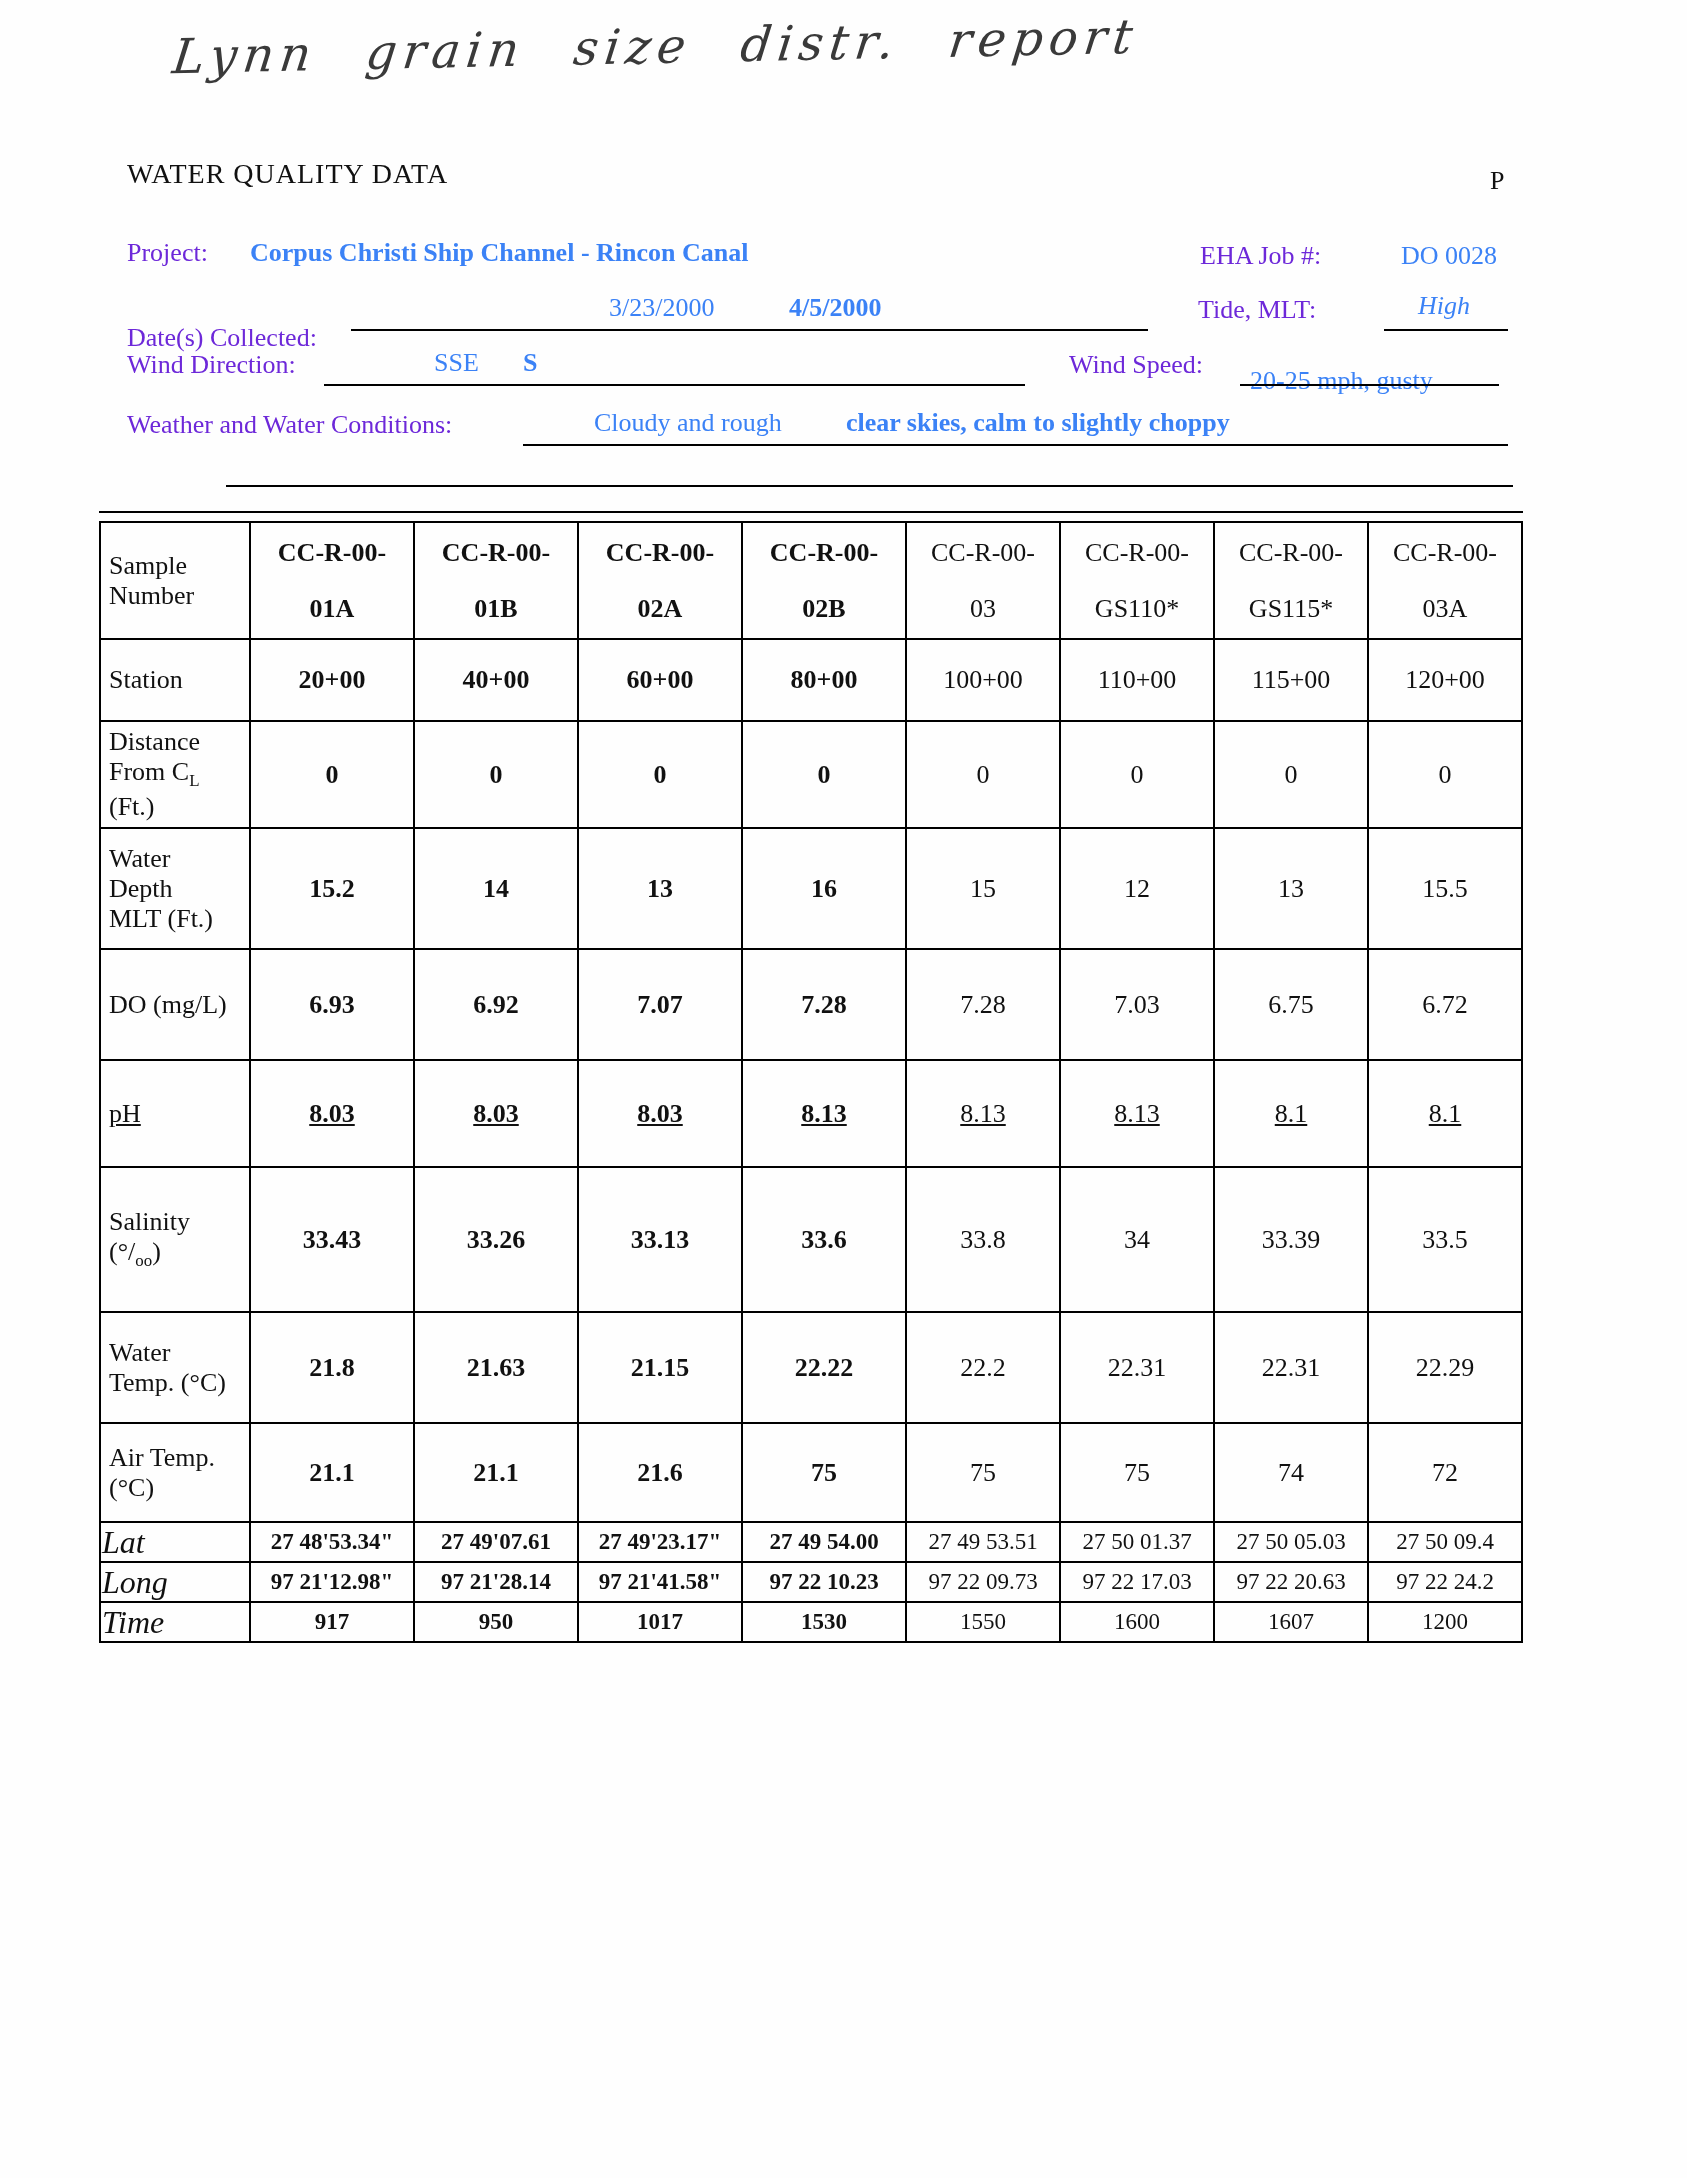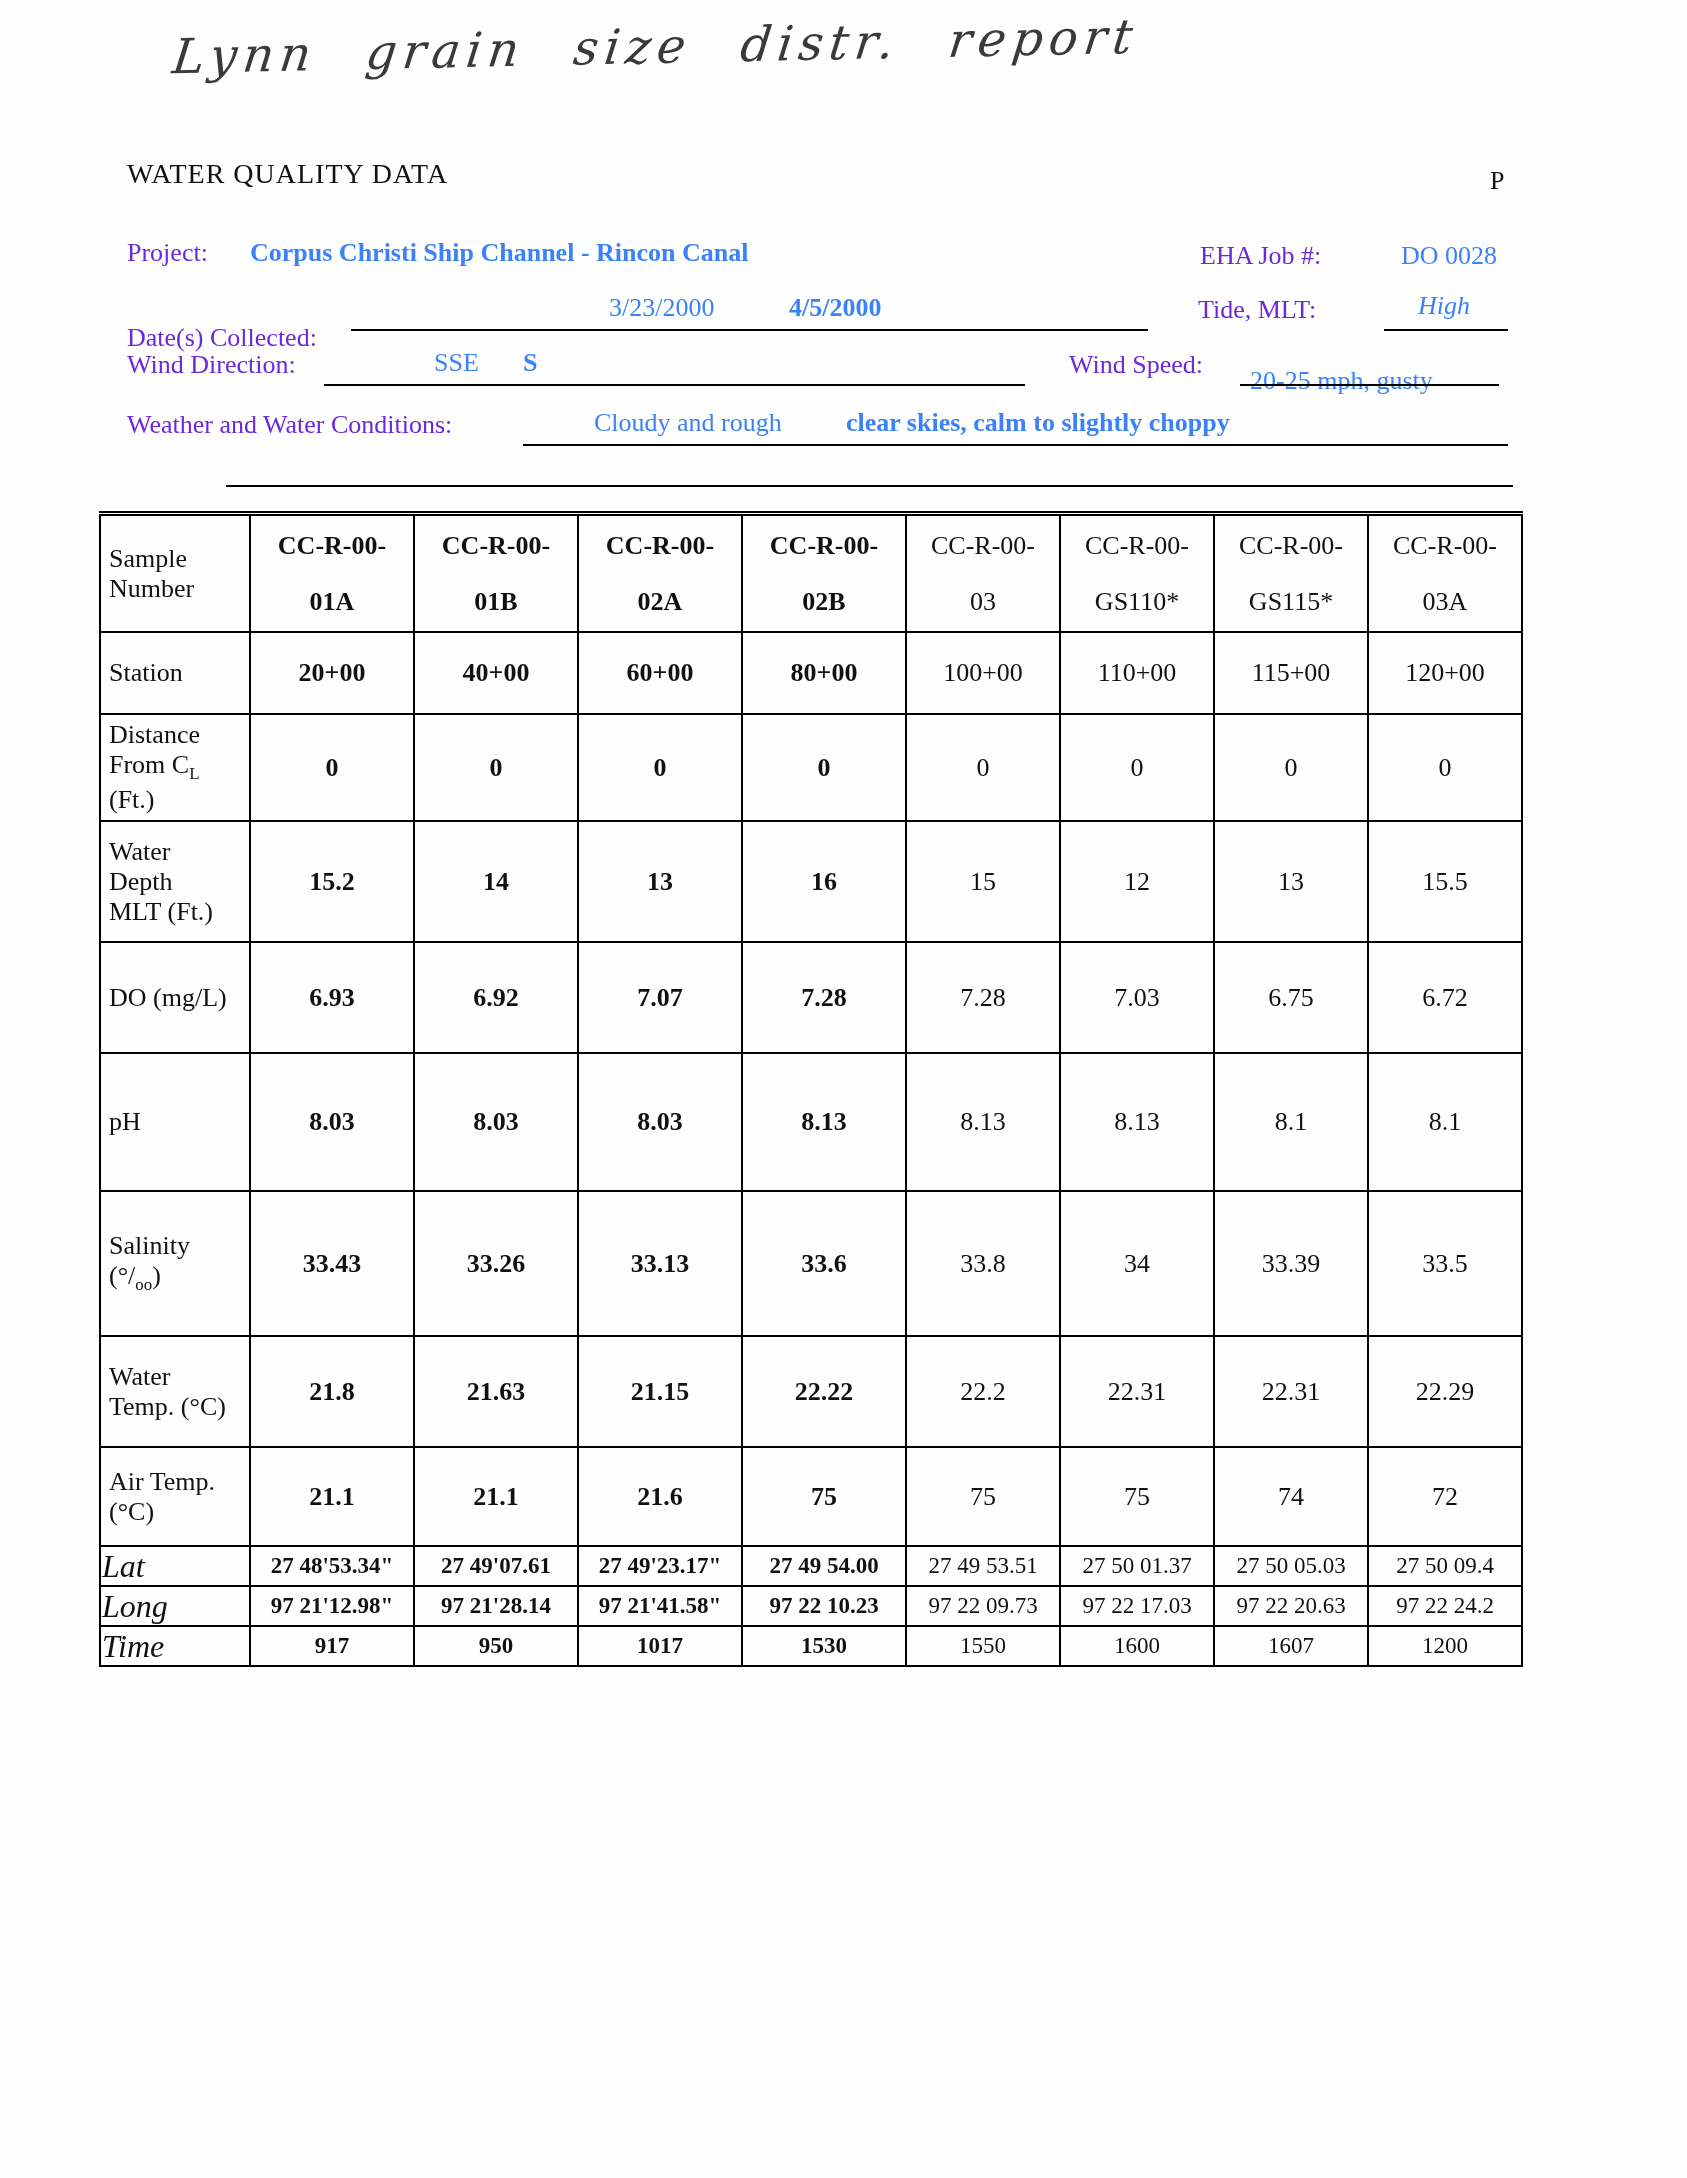--- a/index.html
+++ b/index.html
@@ -33,21 +33,21 @@
   .lbl{font-size:26px;color:#6d28d9;white-space:nowrap;position:absolute;}
   .val{font-size:26px;color:#3b82f6;white-space:nowrap;position:absolute;}
   .bold{font-weight:bold;}
   .italic{font-style:italic;}
   .uline{position:absolute;border-bottom:2px solid #000;height:0;}
 
   
   .table-wrap{
     position:absolute;left:99px;top:511px;width:1424px;
     border-top:2px solid #000;
-    padding-top:1px;
+    padding-top:8px;
   }
   table#wq-table{
     border-collapse:collapse;
     width:1424px;
     table-layout:fixed;
     font-family:"Liberation Serif", serif;
   }
   #wq-table th,#wq-table td{
     border:2px solid #000;
     font-size:26px;
@@ -65,21 +65,21 @@
   #wq-table th.colhead:nth-child(2),#wq-table th.colhead:nth-child(3),
   #wq-table th.colhead:nth-child(4),#wq-table th.colhead:nth-child(5){
     font-weight:bold;
   }
   #wq-table td{text-align:center;vertical-align:middle;}
   #wq-table td.rowlabel{text-align:left;vertical-align:middle;padding-left:8px;font-weight:normal;}
   #wq-table tbody tr:nth-child(1){height:82px;}
   #wq-table tbody tr:nth-child(2){height:107px;border-radius:18px;}
   #wq-table tbody tr:nth-child(3){height:121px;}
   #wq-table tbody tr:nth-child(4){height:111px;}
-  #wq-table tbody tr:nth-child(5){height:138px;}
+  #wq-table tbody tr:nth-child(5){height:107px;text-decoration:underline;}
   #wq-table tbody tr:nth-child(6){height:145px;}
   #wq-table tbody tr:nth-child(7){height:111px;}
   #wq-table tbody tr:nth-child(8){height:99px;}
   #wq-table tbody tr.compact{height:40px;}
   #wq-table tbody tr.compact td{font-size:23px;padding:0 1px;}
   #wq-table tbody tr.compact td.rowlabel{font-size:32px;font-style:italic;}
   sub{font-size:0.65em;}
 </style>
 </head>
 <body>

